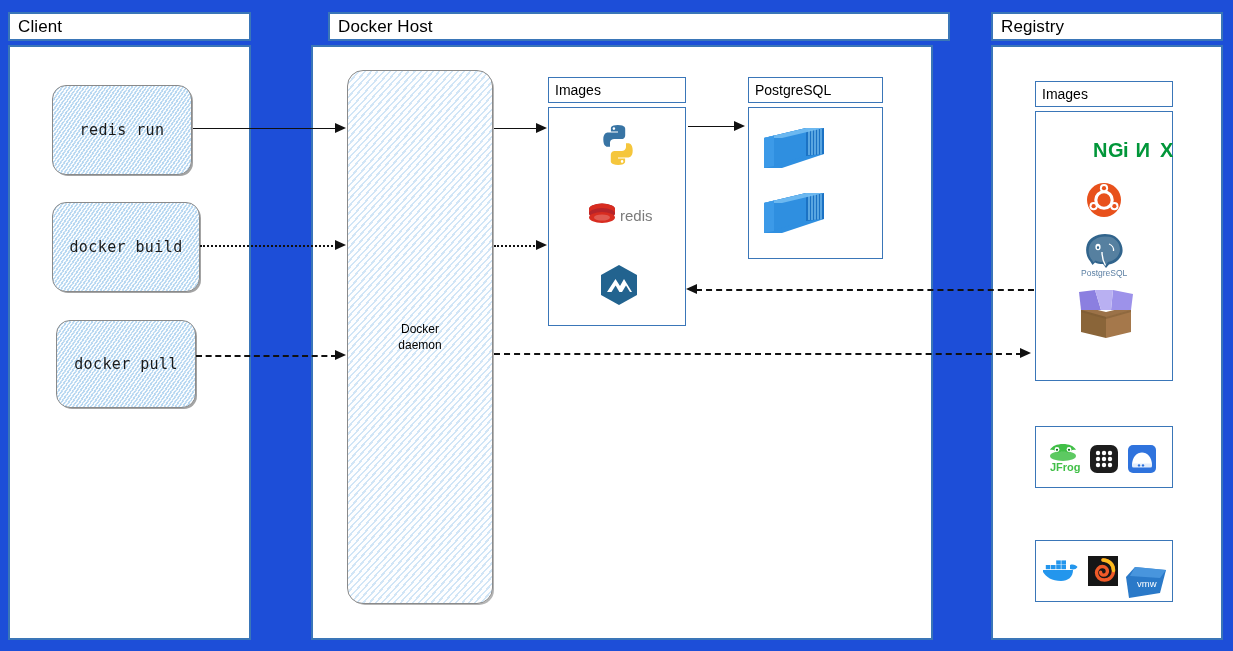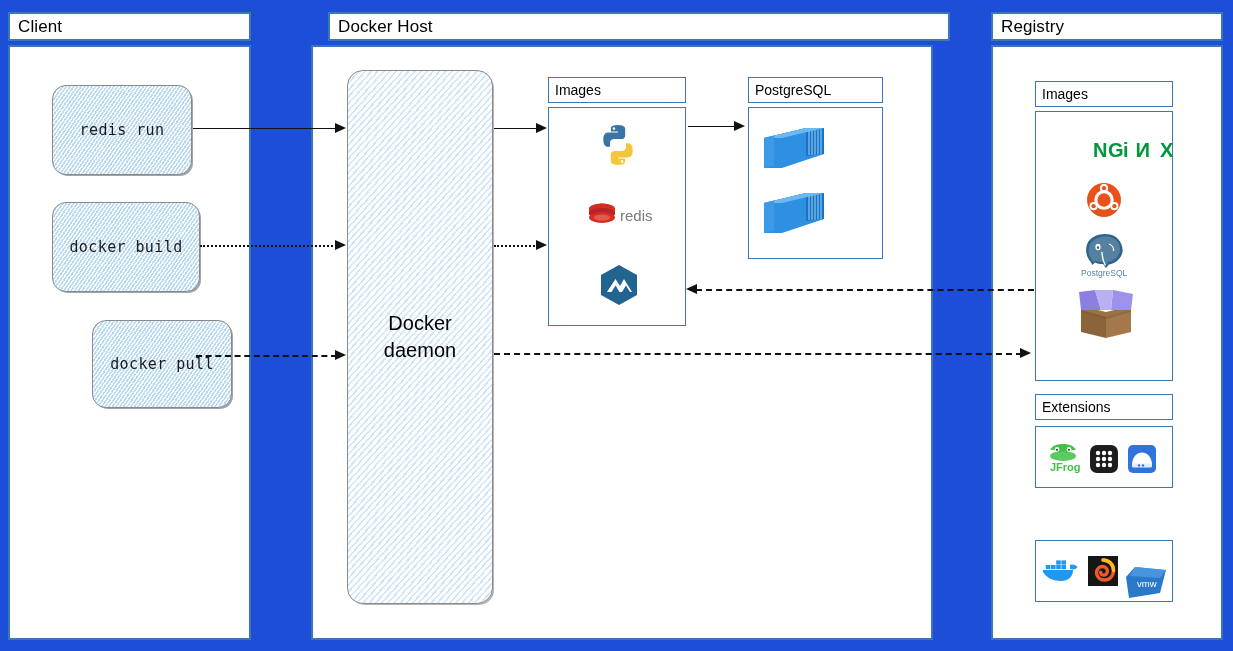--- a/index.html
+++ b/index.html
@@ -92,21 +92,21 @@
       repeating-linear-gradient(132deg,
         rgba(255,255,255,0.9) 0px,
         rgba(255,255,255,0.9) 3px,
         rgba(160,200,235,0.40) 3px,
         rgba(160,200,235,0.40) 4.6px);
     box-shadow: 2px 2px 0 -1px rgba(90,90,90,0.45);
     display: flex;
     align-items: center;
     justify-content: center;
     text-align: center;
-    font-size: 20px;
+    font-size: 12px;
     line-height: 1.35;
     color: #000000;
   }
   .daemonbox span { display: block; }
 
   
   .conn {
     position: absolute;
     height: 0;
     border-top-width: 1.8px;
@@ -148,21 +148,21 @@
     <span>Client</span>
   </div>
   <div class="panel-body" style="left:8px; top:45px; width:243px; height:595px;"></div>
 
   <div class="cmdbox" style="left:52px; top:85px; width:140px; height:90px;">
     <span>redis run</span>
   </div>
   <div class="cmdbox" style="left:52px; top:202px; width:148px; height:90px;">
     <span>docker build</span>
   </div>
-  <div class="cmdbox" style="left:56px; top:320px; width:140px; height:88px;margin-left:36px;">
+  <div class="cmdbox" style="left:56px; top:320px; width:140px; height:88px;">
     <span>docker pull</span>
   </div>
 
   <div class="panel-header" style="left:328px; top:12px; width:622px; height:29px;">
     <span>Docker Host</span>
   </div>
   <div class="panel-body" style="left:311px; top:45px; width:622px; height:595px;"></div>
 
   <div class="daemonbox" style="left:347px; top:70px; width:146px; height:534px;">
     <div>
@@ -296,23 +296,20 @@
       <polygon points="8,18 33,24 58,18 58,24 33,31 8,24" fill="#9b7248"></polygon>
       <polygon points="8,22 33,29 33,50 8,44" fill="#8a6539"></polygon>
       <polygon points="33,29 58,22 58,44 33,50" fill="#a5784b"></polygon>
       <polygon points="6,4 22,2 28,22 8,22" fill="#8b7fe0"></polygon>
       <polygon points="40,2 60,6 58,22 38,22" fill="#9d92ea"></polygon>
       <polygon points="22,2 40,2 38,22 28,22" fill="#b9b0f2"></polygon>
       <polygon points="8,22 33,29 58,22 58,24 33,31 8,24" fill="#7a5a34" opacity="0.5"></polygon>
     </svg>
   </div>
 
-  <div class="sub-header" style="left:1035px; top:394px; width:138px; height:26px;">
-    <span>Extensions</span>
-  </div>
   <div class="sub-body" style="left:1035px; top:426px; width:138px; height:62px;"></div>
 
   <div class="icon-slot" style="left:1046px; top:442px; width:34px; height:32px;">
     <svg width="34" height="32" viewBox="0 0 34 32">
       <path d="M4 8 C6 4 11 2 17 2 C23 2 28 4 30 8 C27 7 24 8.5 22 11 C20 9 14 9 12 11 C10 8.5 7 7 4 8 Z" fill="#41bf47"></path>
       <ellipse cx="17" cy="14" rx="13" ry="5" fill="#41bf47" opacity="0.85"></ellipse>
       <ellipse cx="11" cy="7.5" rx="2.4" ry="2.4" fill="#ffffff"></ellipse>
       <ellipse cx="23" cy="7.5" rx="2.4" ry="2.4" fill="#ffffff"></ellipse>
       <circle cx="11" cy="7.8" r="1.1" fill="#0a6e18"></circle>
       <circle cx="23" cy="7.8" r="1.1" fill="#0a6e18"></circle>

